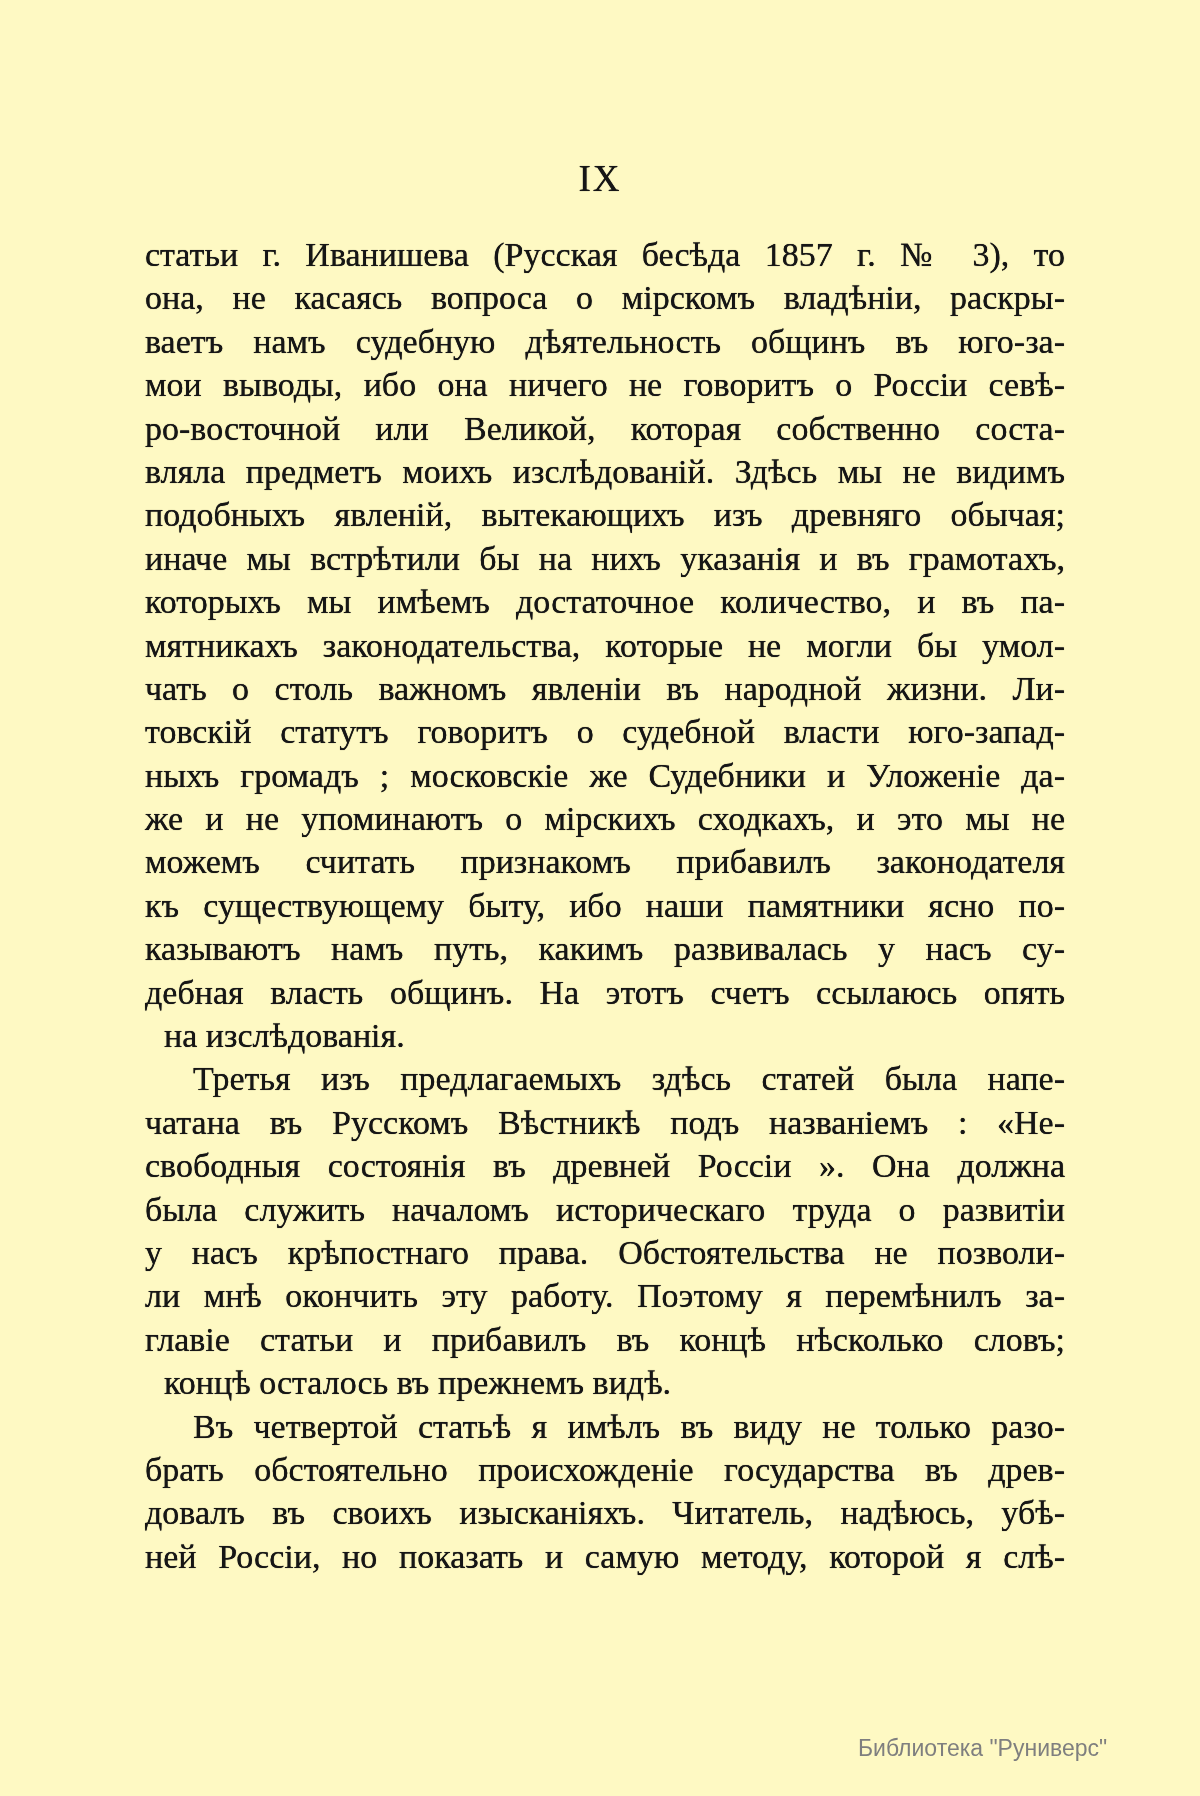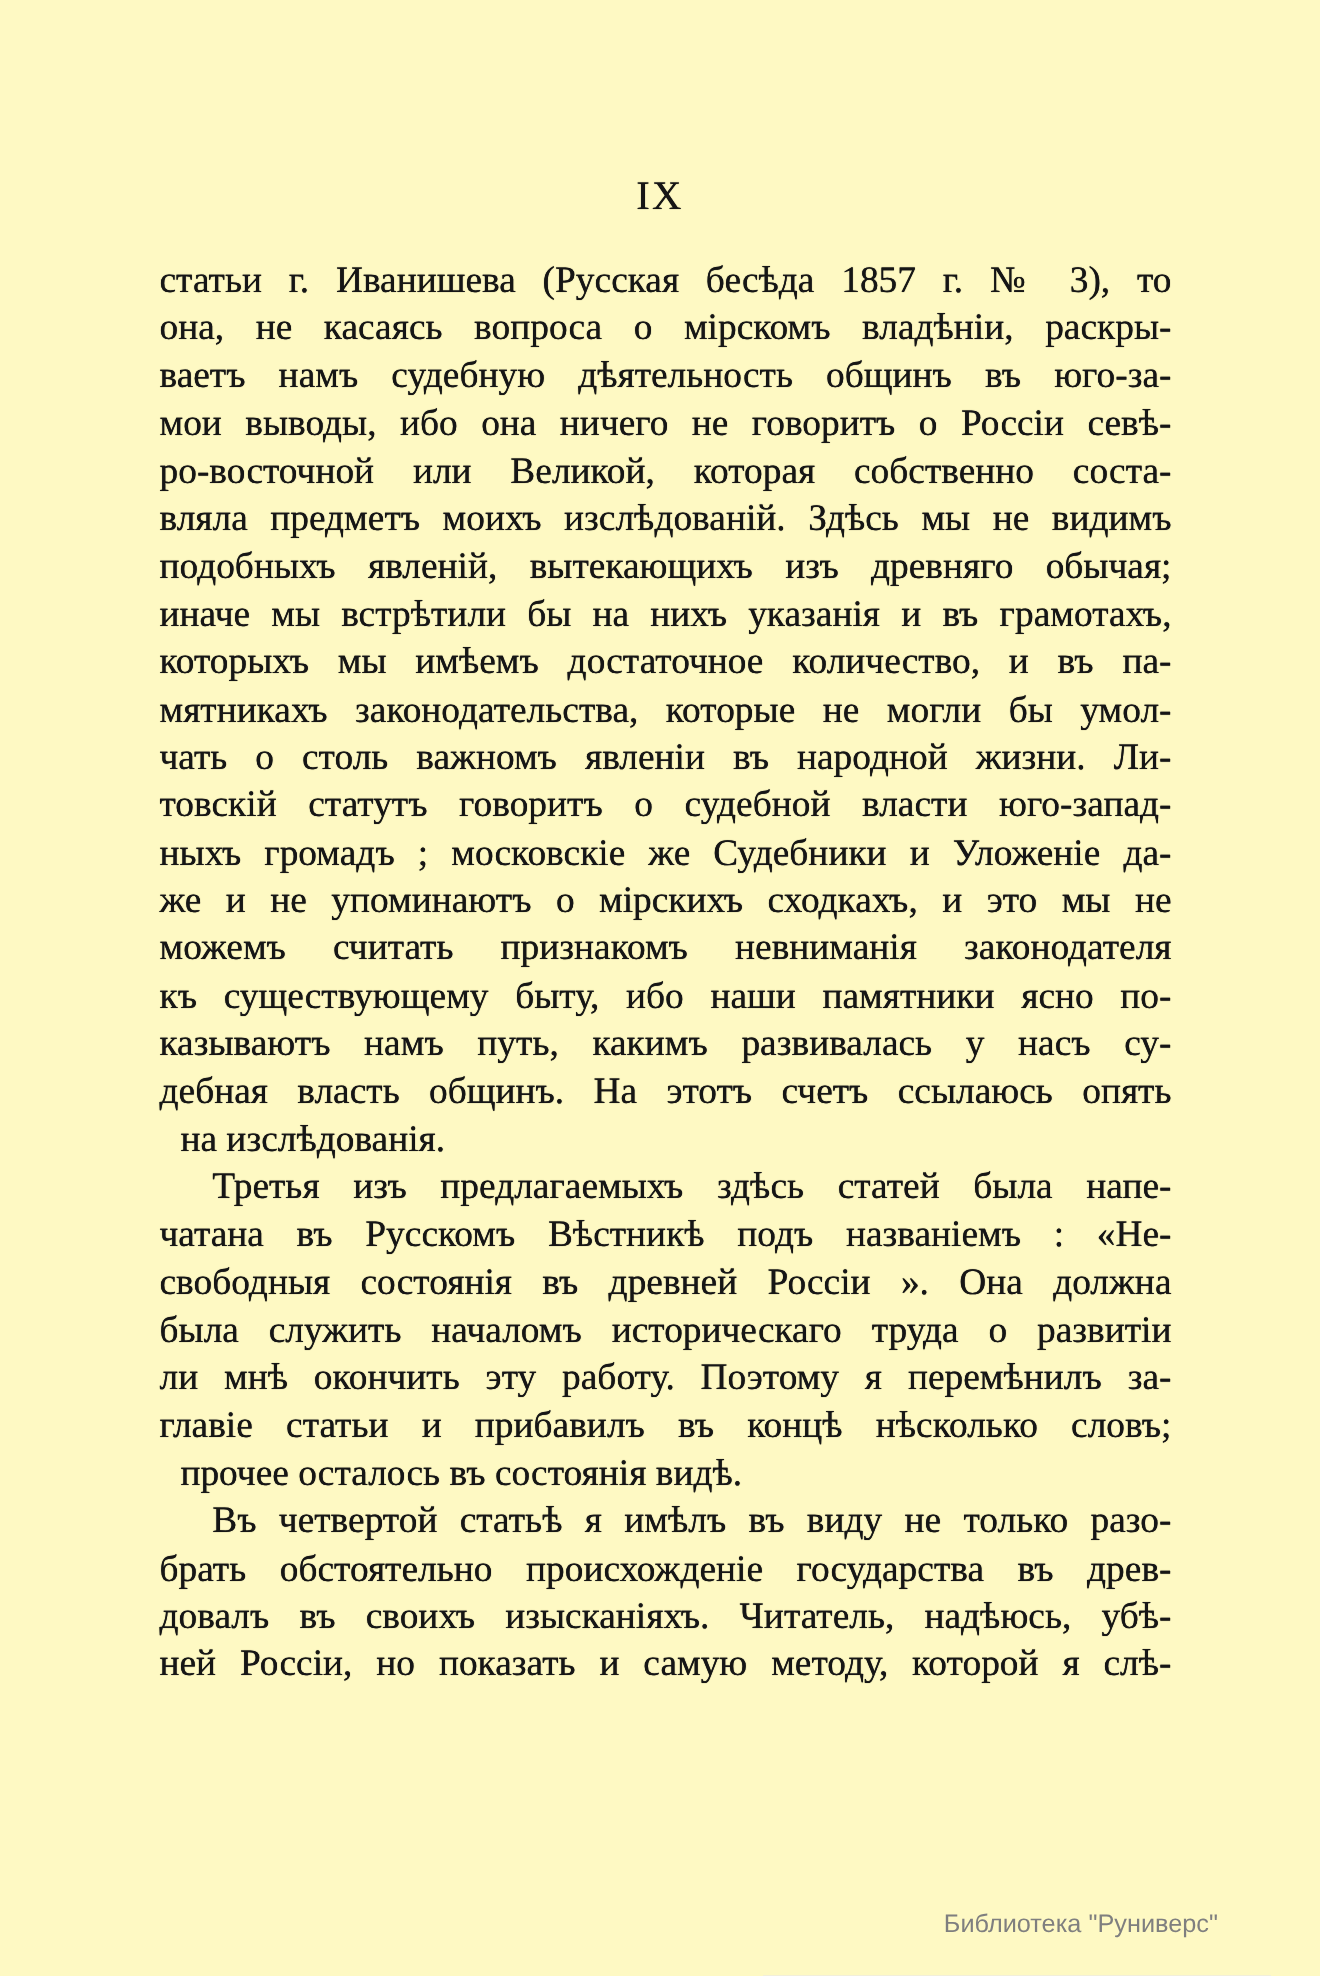--- a/index.html
+++ b/index.html
@@ -66,32 +66,33 @@
       <div class="line">ро-восточной или Великой, которая собственно соста-</div>
       <div class="line">вляла предметъ моихъ изслѣдованій. Здѣсь мы не видимъ</div>
       <div class="line">подобныхъ явленій, вытекающихъ изъ древняго обычая;</div>
       <div class="line">иначе мы встрѣтили бы на нихъ указанія и въ грамотахъ,</div>
       <div class="line">которыхъ мы имѣемъ достаточное количество, и въ па-</div>
       <div class="line">мятникахъ законодательства, которые не могли бы умол-</div>
       <div class="line">чать о столь важномъ явленіи въ народной жизни. Ли-</div>
       <div class="line">товскій статутъ говоритъ о судебной власти юго-запад-</div>
       <div class="line">ныхъ громадъ ; московскіе же Судебники и Уложеніе да-</div>
       <div class="line">же и не упоминаютъ о мірскихъ сходкахъ, и это мы не</div>
-      <div class="line">можемъ считать признакомъ невниманія законодателя</div>
+      <div class="line">можемъ считать признакомъ прибавилъ законодателя</div>
       <div class="line">къ существующему быту, ибо наши памятники ясно по-</div>
       <div class="line">казываютъ намъ путь, какимъ развивалась у насъ су-</div>
       <div class="line">дебная власть общинъ. На этотъ счетъ ссылаюсь опять</div>
       <div class="line pend">на изслѣдованія.</div>
       <div class="line indent">Третья изъ предлагаемыхъ здѣсь статей была напе-</div>
       <div class="line">чатана въ Русскомъ Вѣстникѣ подъ названіемъ : «Не-</div>
       <div class="line">свободныя состоянія въ древней Россіи ». Она должна</div>
       <div class="line">была служить началомъ историческаго труда о развитіи</div>
+      <div class="line">у насъ крѣпостнаго права. Обстоятельства не позволи-</div>
       <div class="line">ли мнѣ окончить эту работу. Поэтому я перемѣнилъ за-</div>
       <div class="line">главіе статьи и прибавилъ въ концѣ нѣсколько словъ;</div>
-      <div class="line pend">прочее осталось въ состоянія видѣ.</div>
+      <div class="line pend">концѣ осталось въ прежнемъ видѣ.</div>
       <div class="line indent">Въ четвертой статьѣ я имѣлъ въ виду не только разо-</div>
       <div class="line">брать обстоятельно происхожденіе государства въ древ-</div>
       <div class="line">довалъ въ своихъ изысканіяхъ. Читатель, надѣюсь, убѣ-</div>
       <div class="line">ней Россіи, но показать и самую методу, которой я слѣ-</div>
     </div>
 
   <div class="watermark">Библиотека "Руниверс"</div>
 </div>
 
 </body></html>

